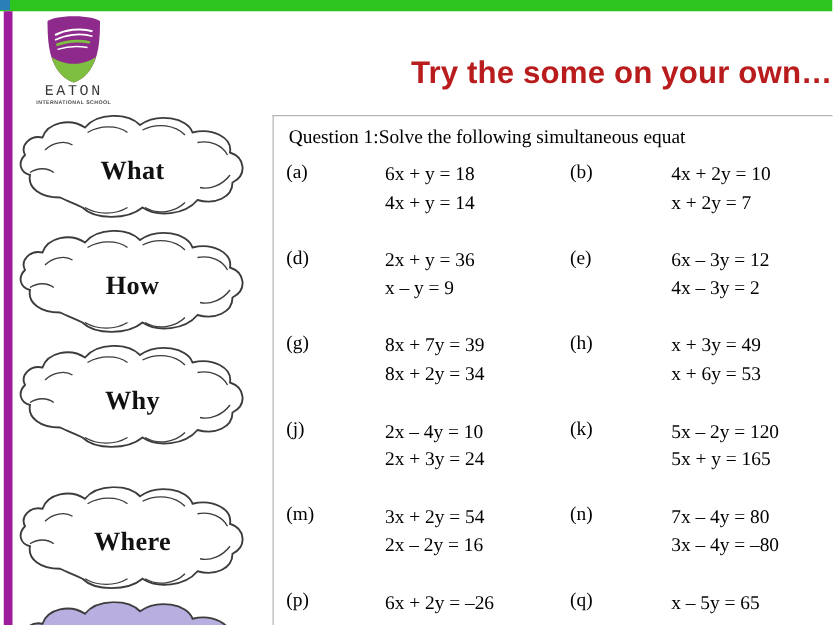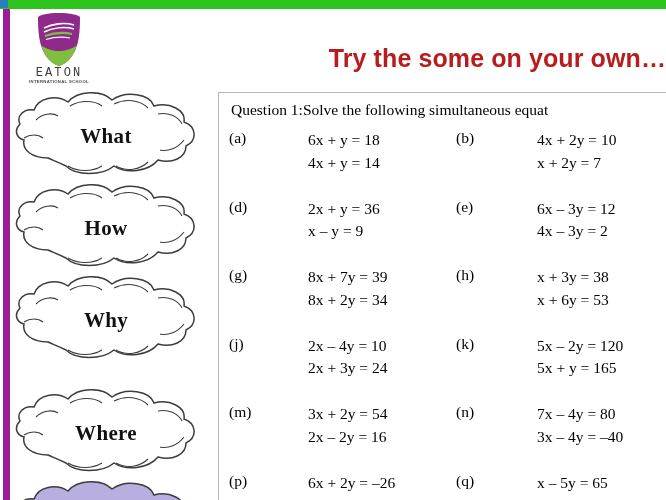--- a/index.html
+++ b/index.html
@@ -264,21 +264,21 @@
       </div>
 
       <div class="eq-row">
         <div class="cell cell-left-label">(g)</div>
         <div class="cell cell-left-eq">
           <div class="eq-line">8x + 7y = 39</div>
           <div class="eq-line">8x + 2y = 34</div>
         </div>
         <div class="cell cell-right-label">(h)</div>
         <div class="cell cell-right-eq">
-          <div class="eq-line">x + 3y = 38</div>
+          <div class="eq-line">x + 3y = 49</div>
           <div class="eq-line">x + 6y = 53</div>
         </div>
       </div>
 
       <div class="eq-row">
         <div class="cell cell-left-label">(j)</div>
         <div class="cell cell-left-eq">
           <div class="eq-line">2x – 4y = 10</div>
           <div class="eq-line">2x + 3y = 24</div>
         </div>
@@ -291,21 +291,21 @@
 
       <div class="eq-row">
         <div class="cell cell-left-label">(m)</div>
         <div class="cell cell-left-eq">
           <div class="eq-line">3x + 2y = 54</div>
           <div class="eq-line">2x – 2y = 16</div>
         </div>
         <div class="cell cell-right-label">(n)</div>
         <div class="cell cell-right-eq">
           <div class="eq-line">7x – 4y = 80</div>
-          <div class="eq-line">3x – 4y = –40</div>
+          <div class="eq-line">3x – 4y = –80</div>
         </div>
       </div>
 
       <div class="eq-row">
         <div class="cell cell-left-label">(p)</div>
         <div class="cell cell-left-eq">
           <div class="eq-line">6x + 2y = –26</div>
           <div class="eq-line"></div>
         </div>
         <div class="cell cell-right-label">(q)</div>

